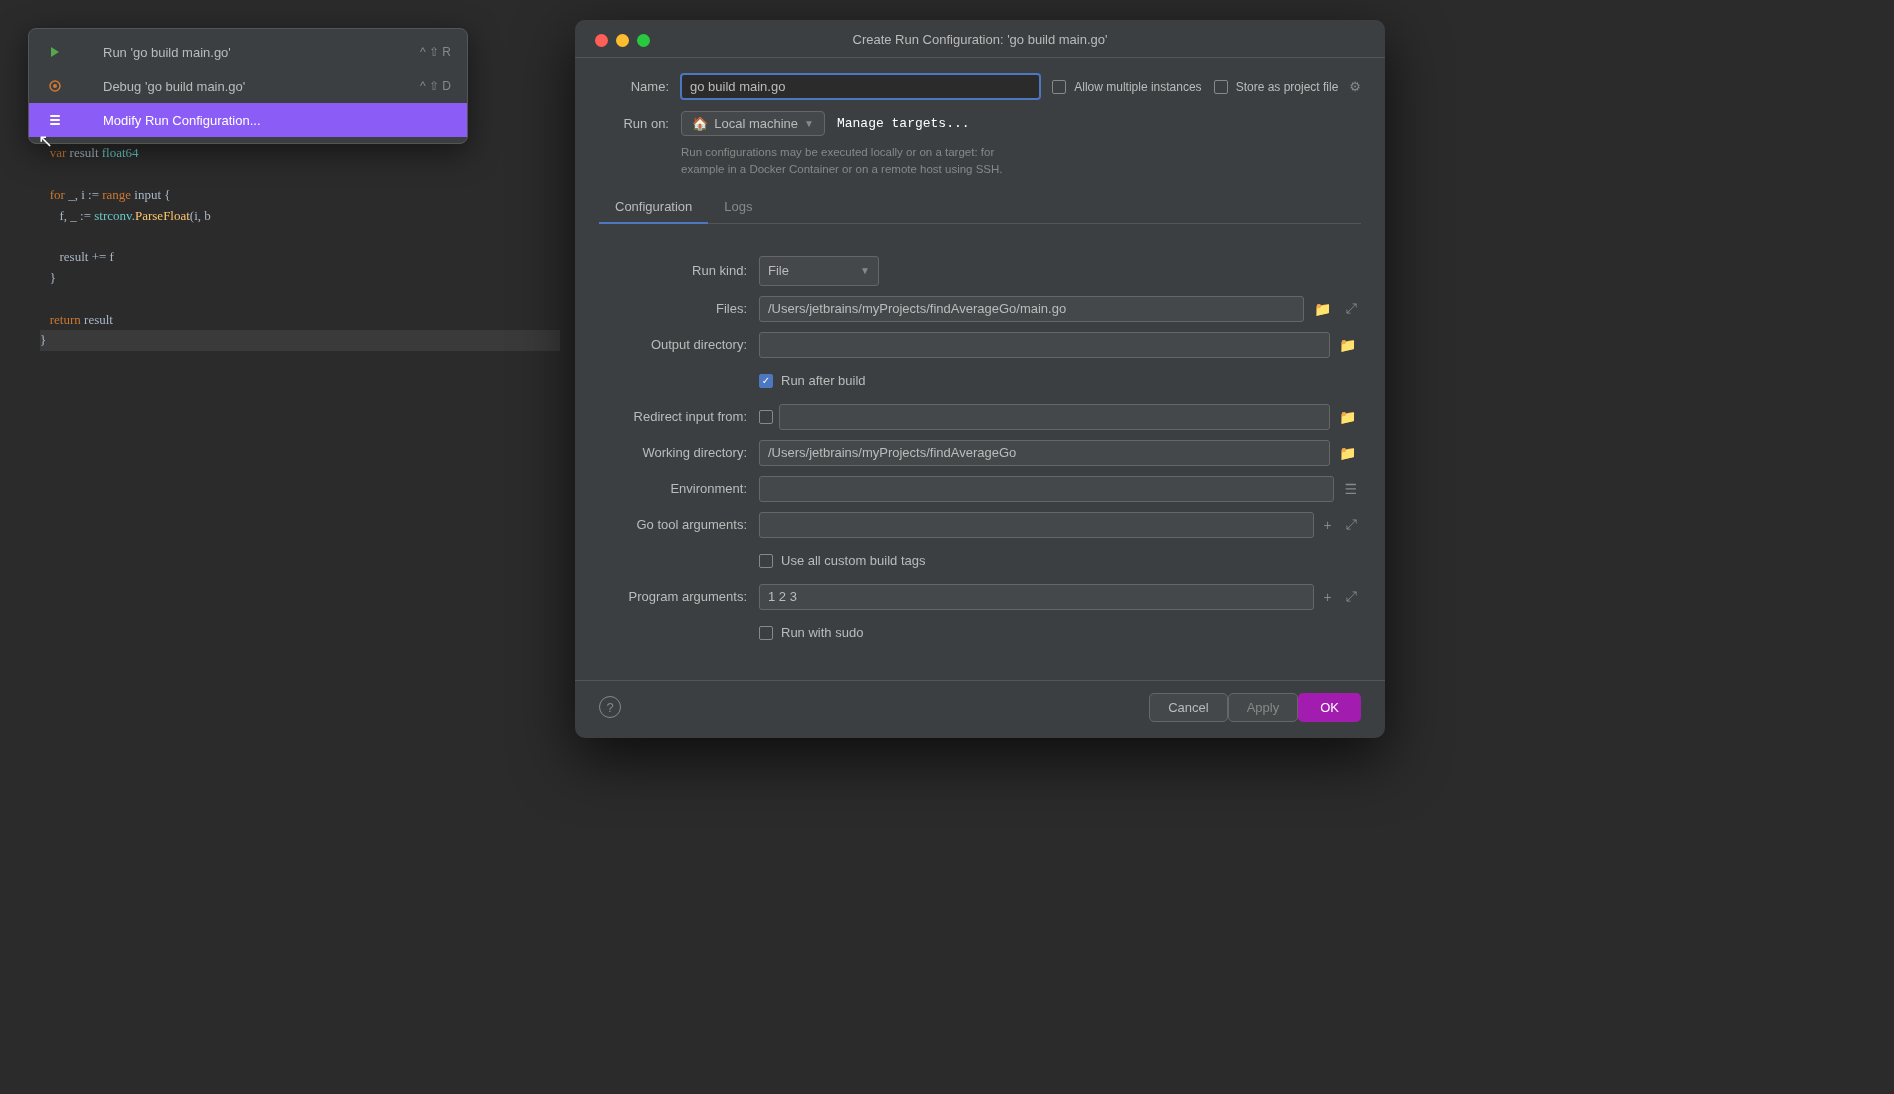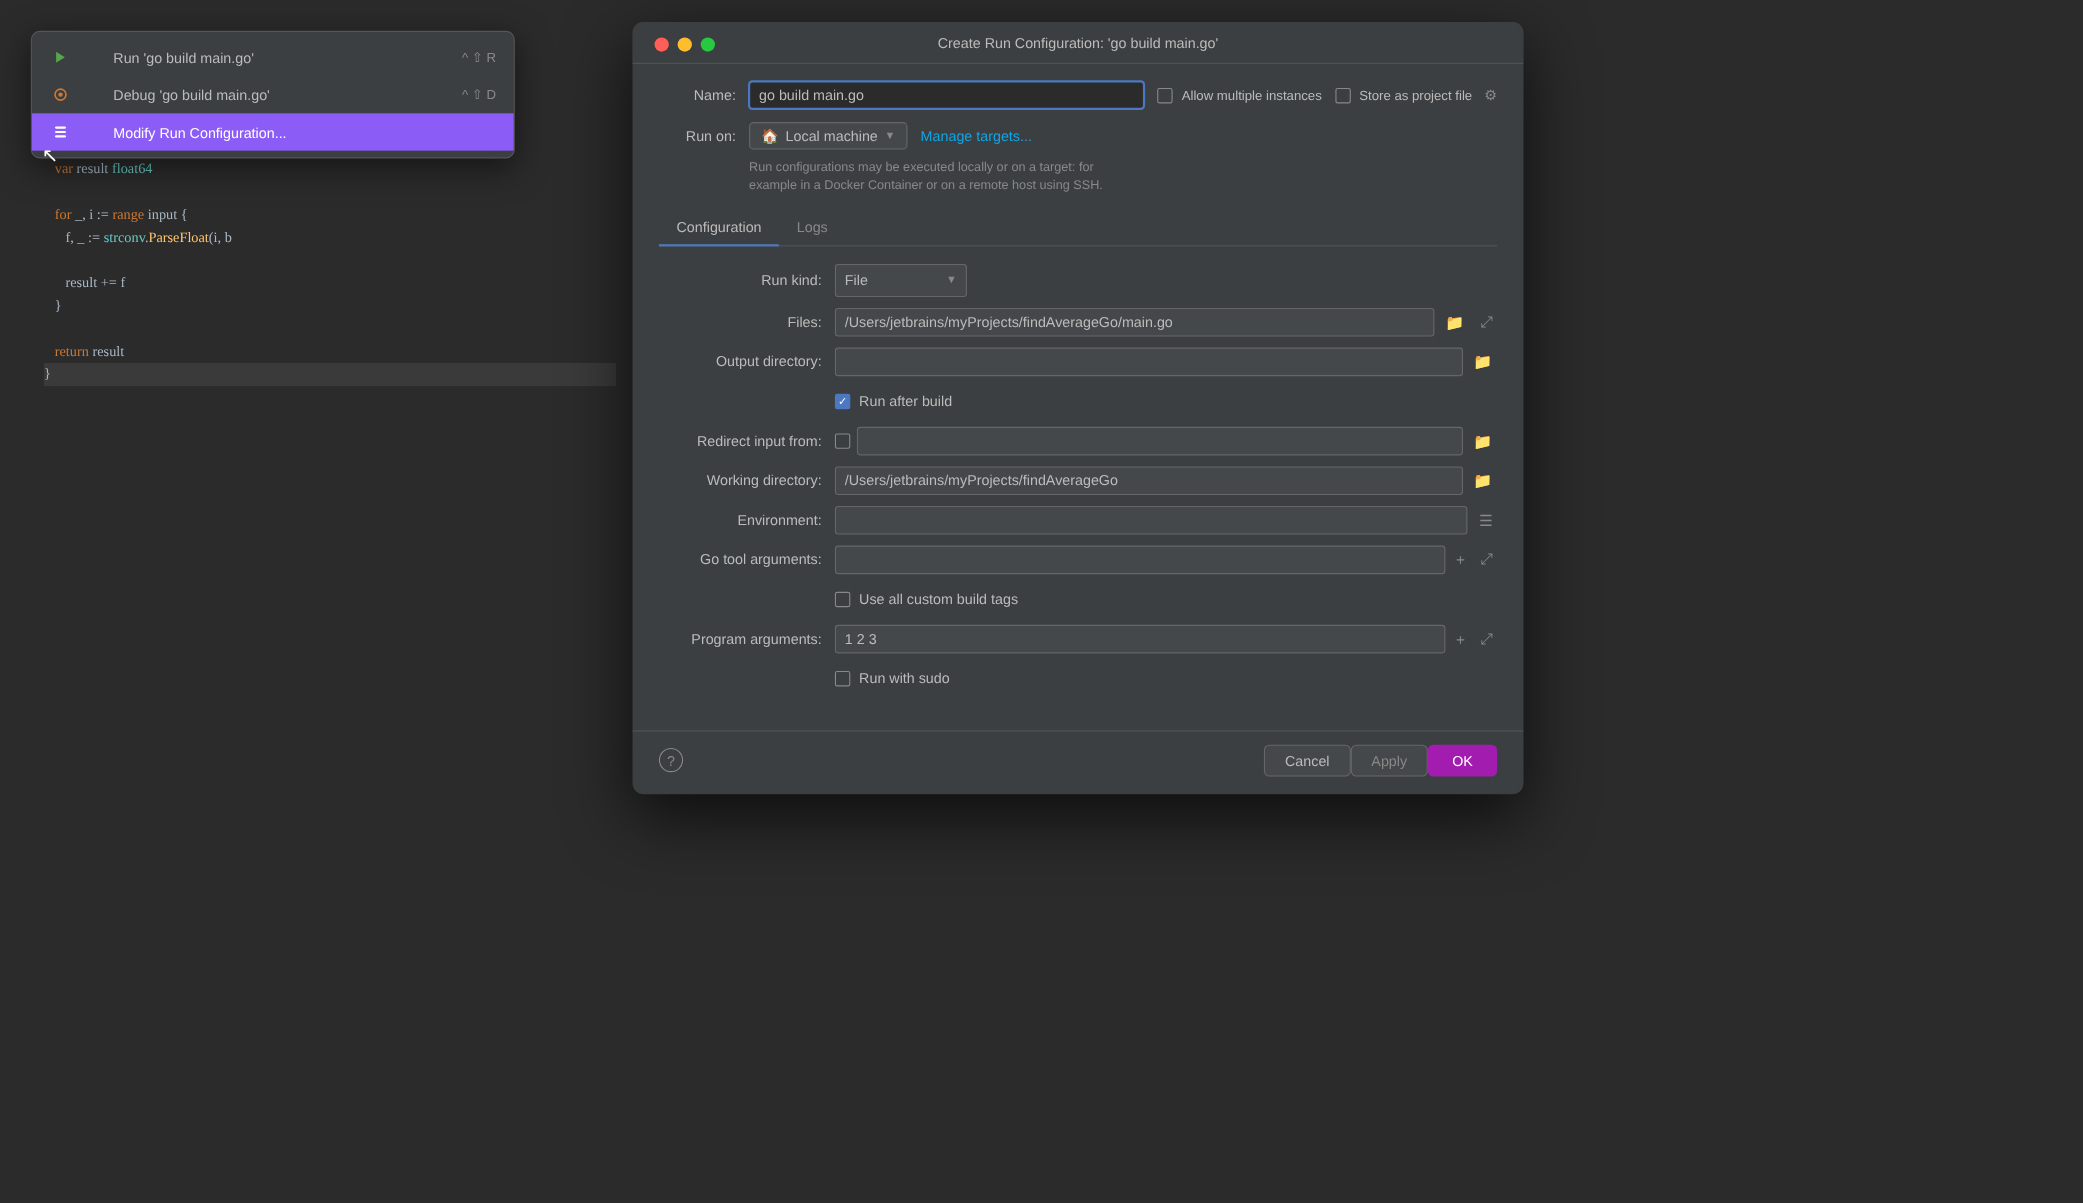--- a/index.html
+++ b/index.html
@@ -193,38 +193,39 @@
       border: 1px solid #666;
       border-radius: 4px;
       padding: 4px 10px;
       cursor: pointer;
       color: #bbbbbb;
       font-size: 13px;
       gap: 6px;
     }
     .run-on-select .chevron { color: #888; font-size: 10px; }
     .manage-link {
-      color: #0ea5e9;
+      color: #ffffff;
       font-size: 13px;
       text-decoration: none;
       cursor: pointer;
+      font-family: Liberation Mono, monospace;
     }
     .run-desc {
       color: #888;
       font-size: 11.5px;
       line-height: 1.5;
       margin-left: 82px;
       margin-bottom: 12px;
     }
 
     
     .tabs {
       display: flex;
       border-bottom: 1px solid #555;
-      margin-bottom: 16px;
+      margin-bottom: 32px;
     }
     .tab {
       padding: 8px 16px;
       cursor: pointer;
       color: #888;
       font-size: 13px;
       border-bottom: 2px solid transparent;
       margin-bottom: -1px;
     }
     .tab.active {

